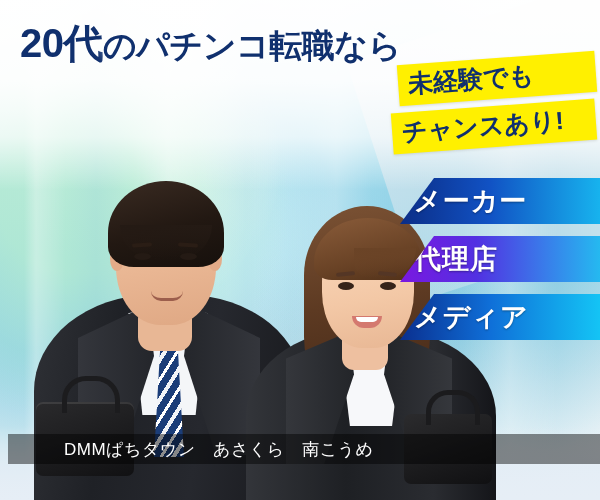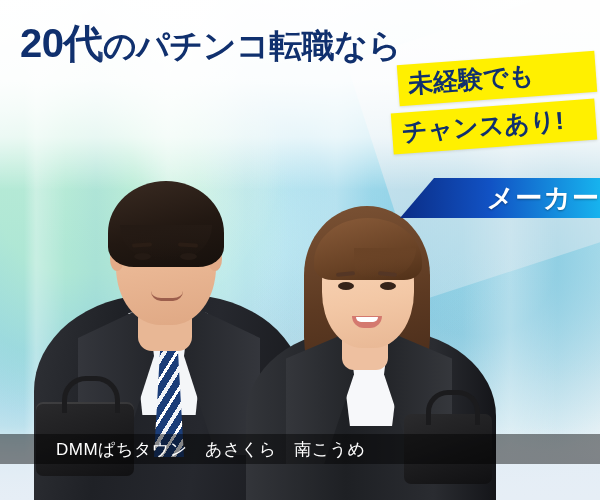--- a/index.html
+++ b/index.html
@@ -304,44 +304,44 @@
   .badge .row2 { transform: rotate(-4.2deg); margin-top: 7px; margin-left: -4px; }
 
   
   .cats {
     position: absolute;
     right: 0; top: 178px;
     width: 200px;
   }
   .cat {
     position: relative;
-    height: 40px;
+    height: 46px;
     margin-bottom: 12px;
     display: flex;
     align-items: center;
-    justify-content: flex-end;
+    justify-content: flex-start;
     clip-path: polygon(17% 0, 100% 0, 100% 100%, 0 100%);
     color: #ffffff;
     font-size: 27px;
     font-weight: 700;
     letter-spacing: 1px;
     text-shadow: 0 1px 2px rgba(0,0,0,.35);
     box-shadow: 0 2px 5px rgba(0,0,0,.18);
   }
   .cat span { padding-left: 14px; }
   .cat-0 { background: linear-gradient(90deg, #0b2d86 0%, #1152c4 45%, #17b3ee 100%); }
   .cat-1 { background: linear-gradient(90deg, #3a11d8 0%, #2a46da 40%, #1fb6ef 100%); }
   .cat-2 { background: linear-gradient(90deg, #0e3a95 0%, #1566cf 48%, #1fbdf2 100%); }
   .cat-3 { background: linear-gradient(90deg, #7a18e0 0%, #5230e2 38%, #25b9f0 100%); }
   .cat-4 { background: linear-gradient(90deg, #0a2f8f 0%, #0f6fd8 45%, #14c4f5 100%); }
 
   
   .caption {
     position: absolute;
-    left: 0; right: 0; bottom: 36px;
+    left: 8px; right: 0; bottom: 36px;
     height: 30px;
     background: rgba(0,0,0,0.45);
     display: flex;
     align-items: center;
     color: #ffffff;
     font-size: 17px;
     letter-spacing: 0.5px;
     padding-left: 56px;
     box-sizing: border-box;
   }
@@ -405,19 +405,25 @@
 
   <div class="badge">
     <div class="row row1">未経験でも</div>
     <div class="row row2">チャンスあり!</div>
   </div>
 
   <div class="cats">
     <div class="cat cat-0">
       <span>メーカー</span>
     </div>
+    <div class="cat cat-3">
+      <span>代理店</span>
+    </div>
+    <div class="cat cat-4">
+      <span>メディア</span>
+    </div>
   </div>
 
   <div class="caption">
     <span>DMMぱちタウン　あさくら　南こうめ</span>
   </div>
 
 </div>
 
 </body></html>

